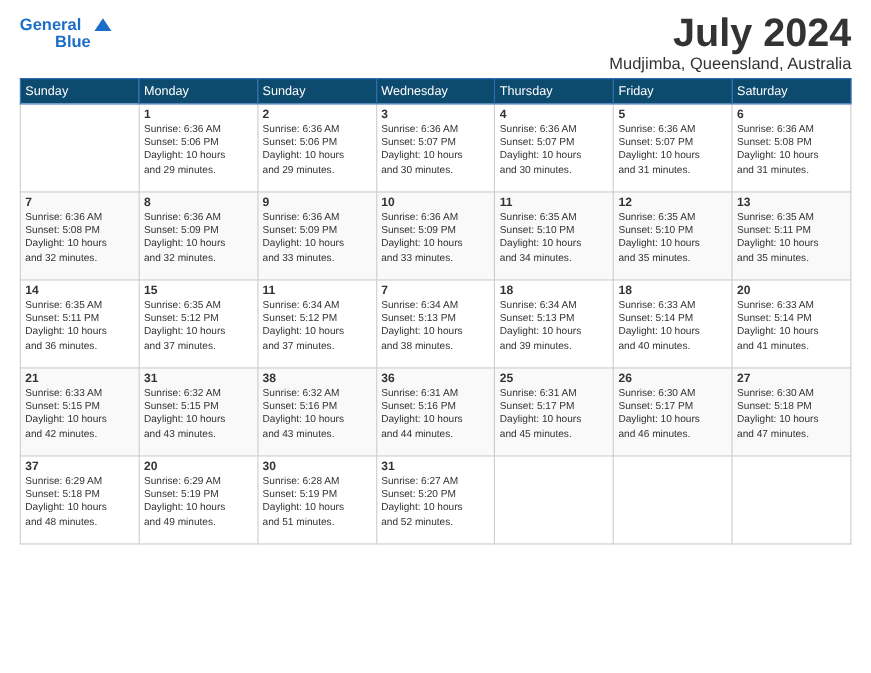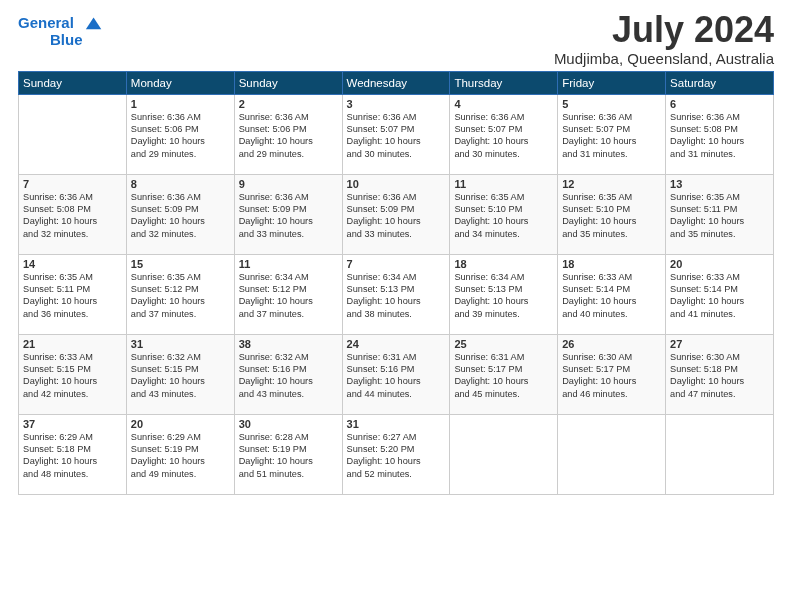--- a/index.html
+++ b/index.html
@@ -283,21 +283,21 @@
 and 43 minutes.</div>
           </td>
           <td>
             <span class="day-num">38</span>
             <div class="cell-text" style="white-space: pre-line;">Sunrise: 6:32 AM
 Sunset: 5:16 PM
 Daylight: 10 hours
 and 43 minutes.</div>
           </td>
           <td>
-            <span class="day-num">24</span>
+            <span class="day-num">36</span>
             <div class="cell-text" style="white-space: pre-line;">Sunrise: 6:31 AM
 Sunset: 5:16 PM
 Daylight: 10 hours
 and 44 minutes.</div>
           </td>
           <td>
             <span class="day-num">25</span>
             <div class="cell-text" style="white-space: pre-line;">Sunrise: 6:31 AM
 Sunset: 5:17 PM
 Daylight: 10 hours

